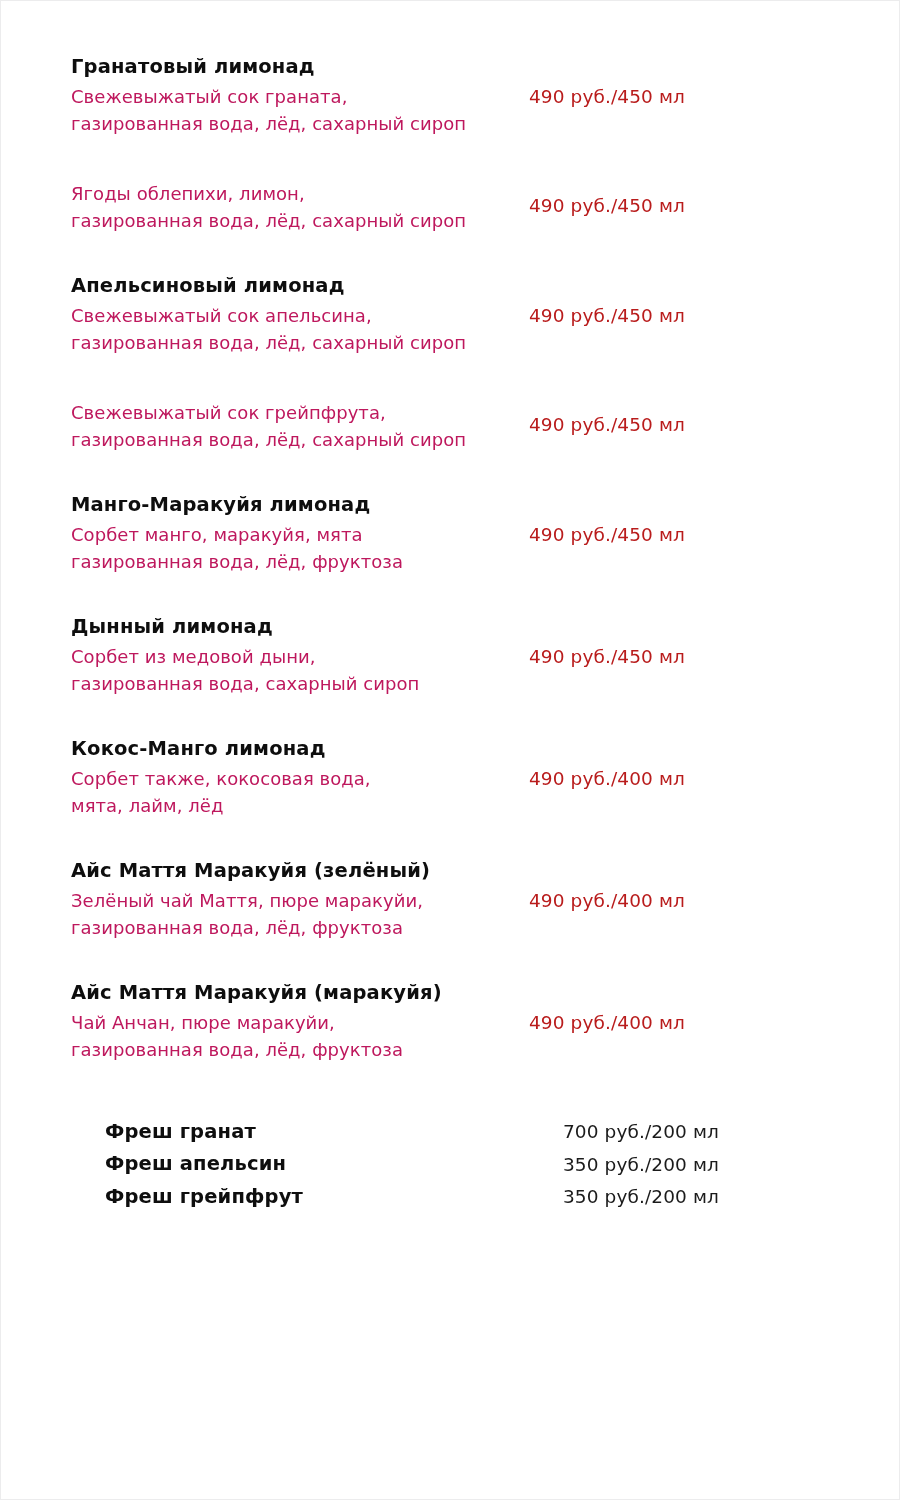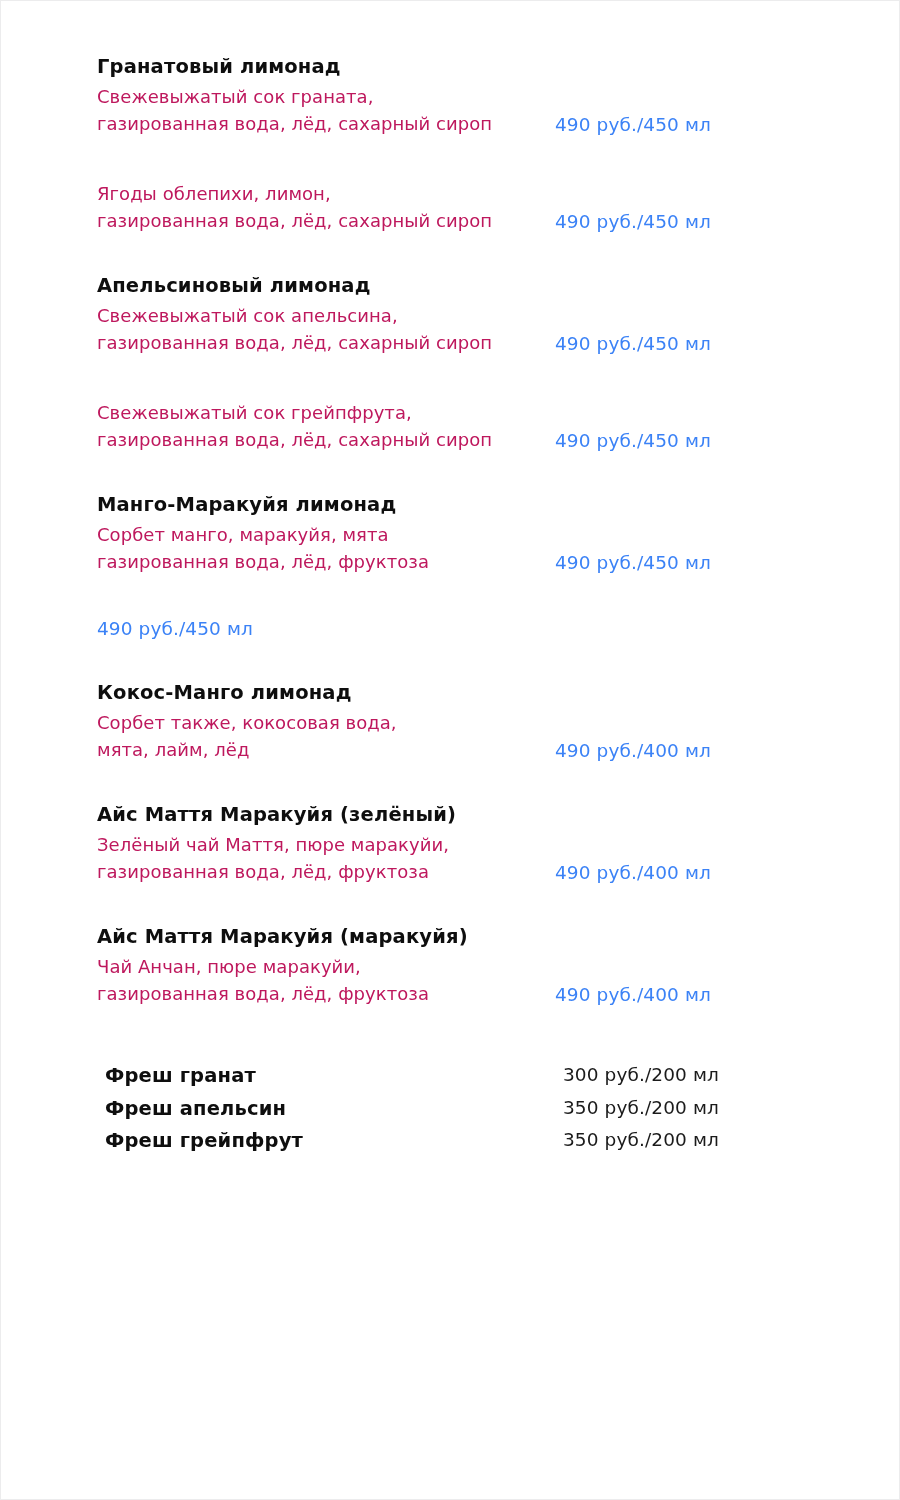--- a/index.html
+++ b/index.html
@@ -51,22 +51,22 @@
   }
 
   
   .menu {
     margin: 0;
     padding: 54px 0 0 0;
     list-style: none;
   }
   .menu-item {
     display: flex;
-    align-items: flex-end;
-    padding: 0 104px 0 96px;
+    align-items: center;
+    padding: 0 104px 0 70px;
     margin-bottom: 40px;
   }
   .item-main {
     width: 458px;
     flex: 0 0 458px;
   }
   .item-name {
     font-weight: bold;
     font-size: 19.5px;
     line-height: 1.28;
@@ -78,36 +78,36 @@
     font-weight: 400;
     line-height: 1.5;
     color: #be185d;
     margin-top: 3px;
     white-space: pre-line;
     letter-spacing: 0.05px;
   }
   .item-price {
     font-size: 18.5px;
     font-weight: 400;
-    color: #3b82f6;
+    color: #b91c1c;
     line-height: 1.3;
     padding-top: 2px;
     white-space: nowrap;
     letter-spacing: 0.1px;
   }
 
   
   .fresh-list {
     margin: 0;
     padding: 16px 104px 0 104px;
     list-style: none;
   }
   .fresh-row {
     display: flex;
-    align-items: flex-start;
+    align-items: flex-end;
     margin-bottom: 7px;
   }
   .fresh-name {
     width: 458px;
     flex: 0 0 458px;
     font-weight: bold;
     font-size: 19.5px;
     line-height: 1.32;
     color: #0e0e0e;
     letter-spacing: 0.15px;
@@ -161,20 +161,25 @@
       </li>
       <li class="menu-item">
         <div class="item-main">
           <div class="item-name">Манго-Маракуйя лимонад</div>
           <div class="item-desc">Сорбет манго, маракуйя, мята
 газированная вода, лёд, фруктоза</div>
         </div>
         <div class="item-price">490 руб./450 мл</div>
       </li>
       <li class="menu-item">
+        <div class="item-main">
+          <div class="item-name">Дынный лимонад</div>
+          <div class="item-desc">Сорбет из медовой дыни,
+газированная вода, сахарный сироп</div>
+        </div>
         <div class="item-price">490 руб./450 мл</div>
       </li>
       <li class="menu-item">
         <div class="item-main">
           <div class="item-name">Кокос-Манго лимонад</div>
           <div class="item-desc">Сорбет также, кокосовая вода,
 мята, лайм, лёд</div>
         </div>
         <div class="item-price">490 руб./400 мл</div>
       </li>
@@ -193,21 +198,21 @@
 газированная вода, лёд, фруктоза</div>
         </div>
         <div class="item-price">490 руб./400 мл</div>
       </li>
     </ul>
 
   <ul class="fresh-list">
 
   <li class="fresh-row">
         <div class="fresh-name">Фреш гранат</div>
-        <div class="fresh-price">300 руб./200 мл</div>
+        <div class="fresh-price">700 руб./200 мл</div>
       </li>
       <li class="fresh-row">
         <div class="fresh-name">Фреш апельсин</div>
         <div class="fresh-price">350 руб./200 мл</div>
       </li>
       <li class="fresh-row">
         <div class="fresh-name">Фреш грейпфрут</div>
         <div class="fresh-price">350 руб./200 мл</div>
       </li>
     </ul>

